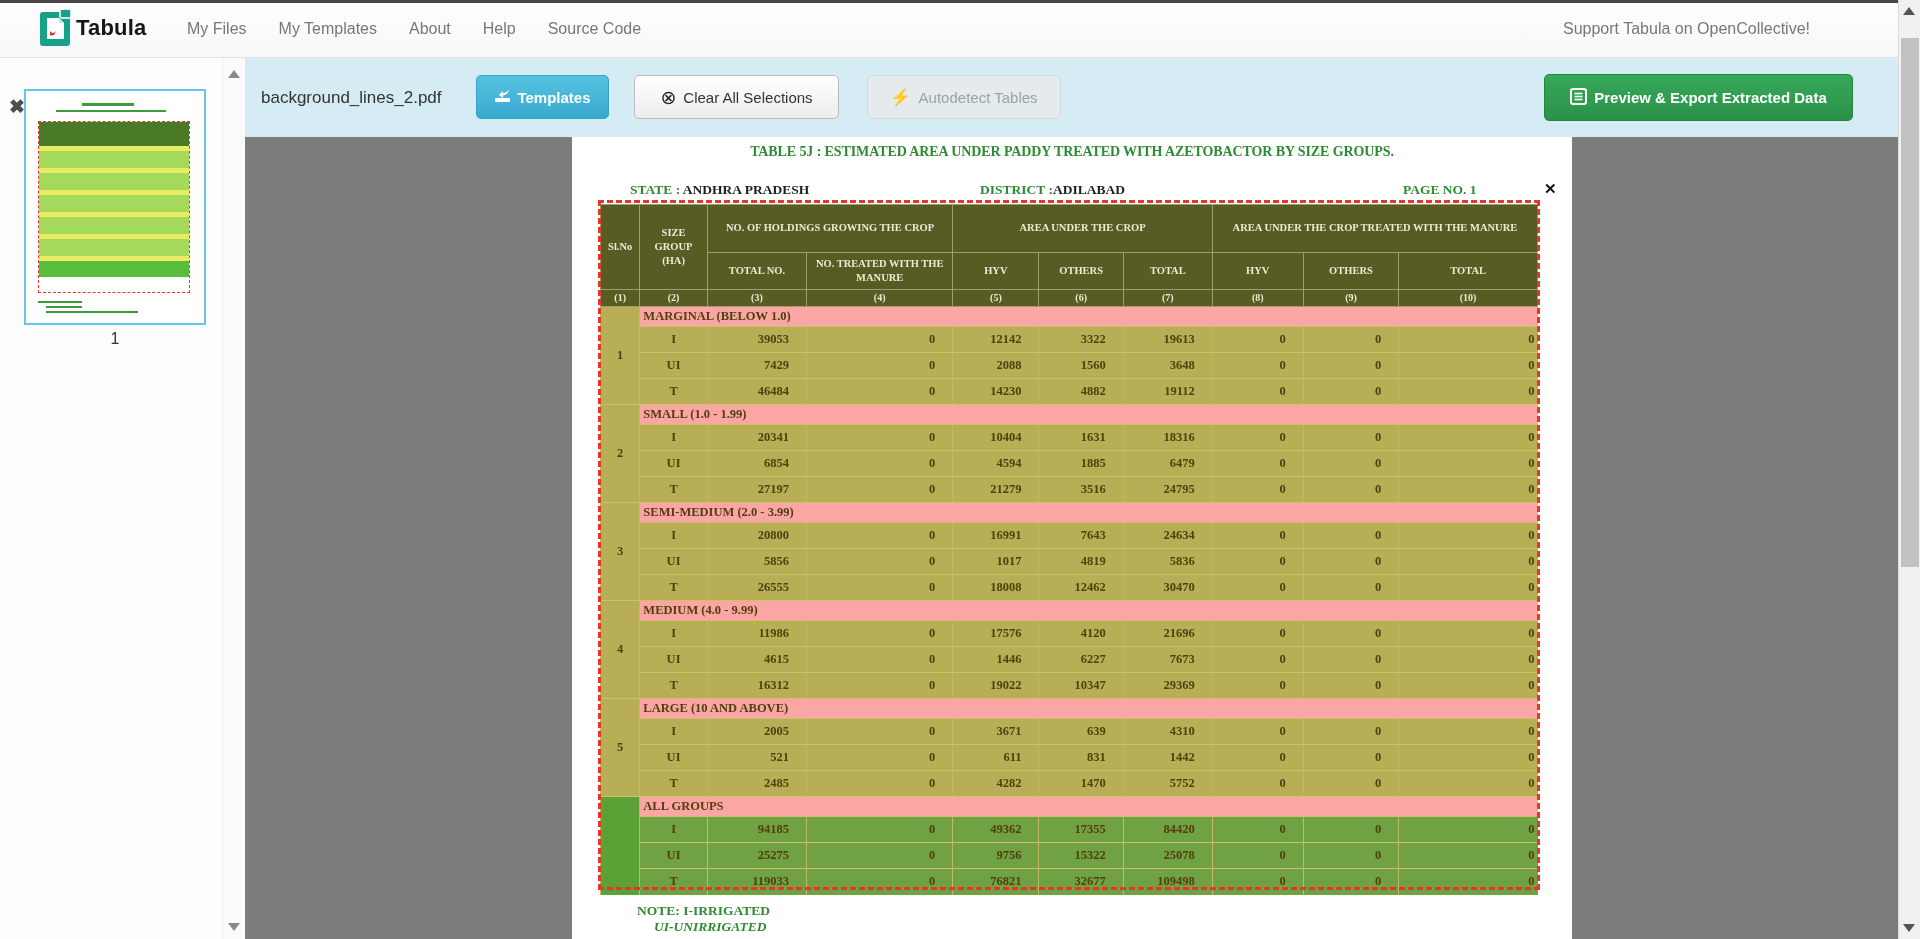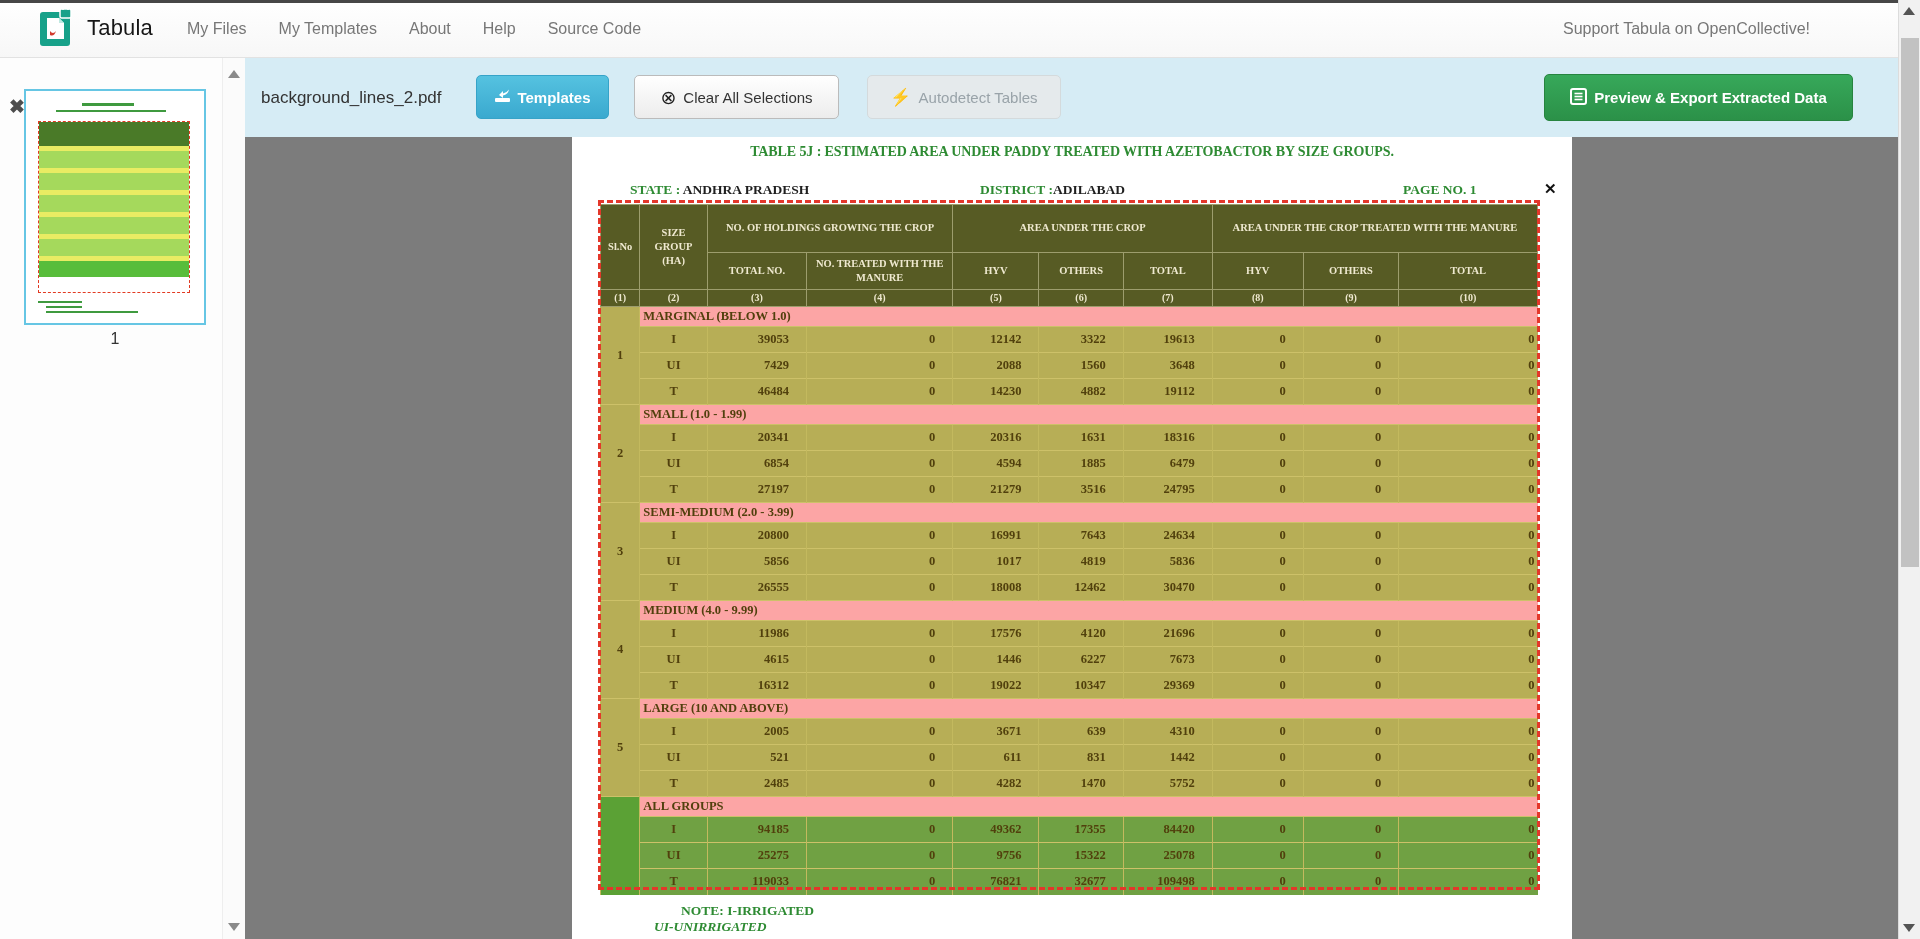--- a/index.html
+++ b/index.html
@@ -8,21 +8,21 @@
   #app { position:relative; width:1920px; height:939px; }
 
   
   #top-strip { position:absolute; left:0; top:0; width:1898px; height:3px; background:#474747; z-index:30; }
 
   
   #navbar { position:absolute; left:0; top:0; width:1898px; height:58px;
             background:linear-gradient(#ffffff,#f7f7f7); border-bottom:1px solid #e2e2e2; z-index:20; }
   #brand { position:absolute; left:40px; top:9px; display:flex; align-items:center; cursor:pointer; }
   #brand svg { display:block; }
-  #brand-text { margin-left:14px; font-size:22px; font-weight:normal; color:#161616; letter-spacing:0.2px; }
+  #brand-text { margin-left:3px; font-size:22px; font-weight:bold; color:#161616; letter-spacing:0.2px; }
   #navbar-menu { position:absolute; left:187px; top:0; height:58px; display:flex; align-items:center; gap:32px; }
   .nav-item { font-size:16px; color:#777; cursor:pointer; white-space:nowrap; }
   #support-link { position:absolute; left:1563px; top:0; height:58px; display:flex; align-items:center;
                   font-size:16px; color:#777; cursor:pointer; }
 
   
   #toolbar { position:absolute; left:245px; top:58px; width:1653px; height:79px; background:#d6ecf5; z-index:10; }
   #filename { position:absolute; left:16px; top:0; height:79px; display:flex; align-items:center;
               font-size:17px; color:#333; }
   .tb-btn { position:absolute; top:17px; height:44px; border-radius:5px; display:flex; align-items:center;
@@ -95,21 +95,21 @@
   #scan-table tr.data-row { height:26px; }
   td.band { background:#fca5a5; color:#7b480f; font-size:12px; padding-left:3px; text-align:left; }
   td.sl   { background:#b7ae56; text-align:center; font-size:12px; }
   td.sl.green-sl { background:#5ba135; }
   td.rowlbl { background:#b7ae56; text-align:center; }
   td.num { background:#b7ae56; text-align:right; padding-right:17px; }
   td.num.last { padding-right:3px; }
   tr.grp-green td.rowlbl, tr.grp-green td.num { background:#70a143; border-left-color:#8db65e; border-top-color:#94bd66; }
 
   #pdf-note { position:absolute; left:65px; top:766px; font-size:13.5px; color:#2e8b33; line-height:16px; }
-  #pdf-note .note-line { display:block;margin-left:44px; }
+  #pdf-note .note-line { display:block; }
   #pdf-note .note-line + .note-line { margin-left:17px;font-style:italic; }
 
   
   #win-scroll { position:absolute; left:1898px; top:0; width:22px; height:939px; background:#f1f1f1;
                 border-left:1px solid #dcdcdc; z-index:40; }
   #win-scroll .scroll-arrow { left:4px; }
   #win-thumb { position:absolute; left:2px; top:38px; width:18px; height:529px; background:#c2c2c2; cursor:pointer; }
 </style>
 </head>
 <body>
@@ -312,21 +312,21 @@
               <td class="num last">0</td>
             </tr>
             <tr class="band-row">
               <td class="sl" rowspan="4">2</td>
               <td class="band" colspan="9">SMALL (1.0 - 1.99)</td>
             </tr>
             <tr class="data-row">
               <td class="rowlbl">I</td>
               <td class="num">20341</td>
               <td class="num">0</td>
-              <td class="num">20316</td>
+              <td class="num">10404</td>
               <td class="num">1631</td>
               <td class="num">18316</td>
               <td class="num">0</td>
               <td class="num">0</td>
               <td class="num last">0</td>
             </tr>
             <tr class="data-row">
               <td class="rowlbl">UI</td>
               <td class="num">6854</td>
               <td class="num">0</td>

